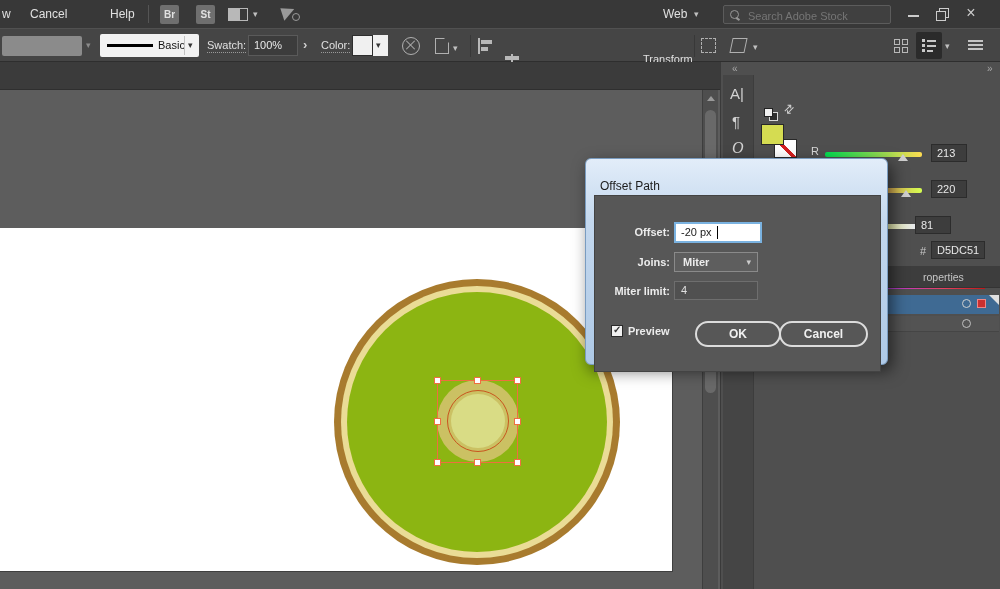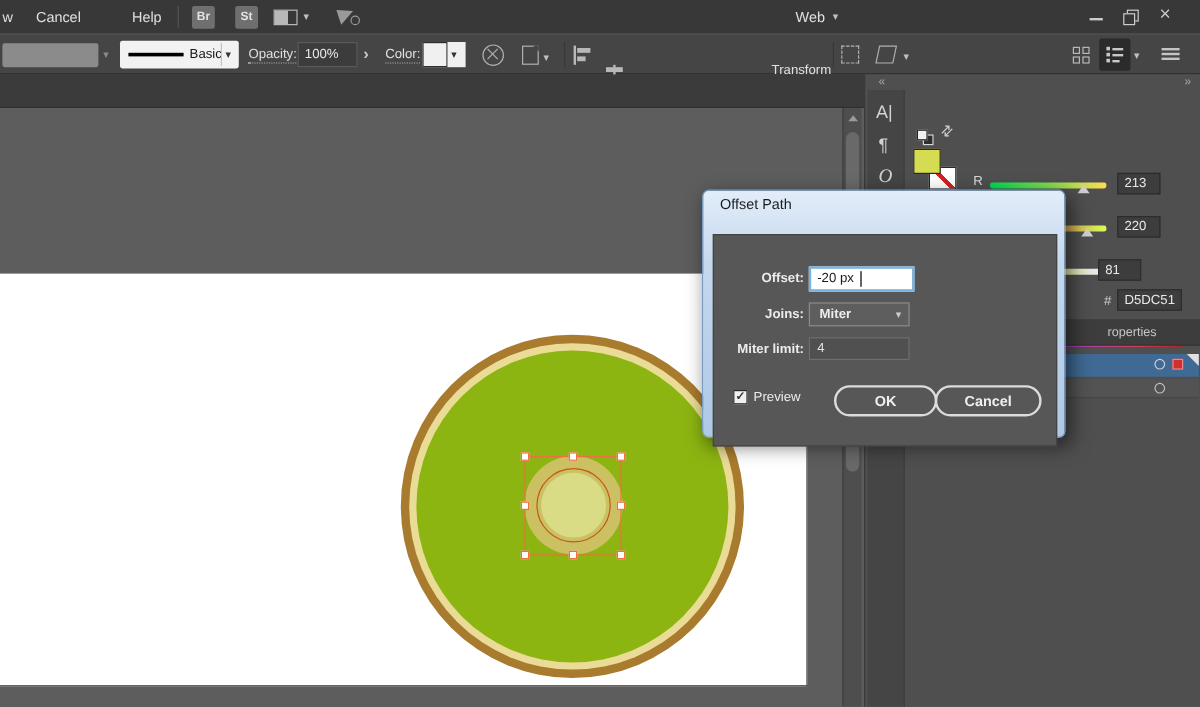--- a/index.html
+++ b/index.html
@@ -59,20 +59,25 @@
   </div>
   <span class="abs chev" style="left:253px;top:9px">▾</span>
   <div class="abs" style="left:282px;top:6px;width:16px;height:14px">
     <div style="width:0;height:0;border-left:13px solid #9a9a9a;border-top:5px solid transparent;border-bottom:8px solid transparent;transform:rotate(-18deg)"></div>
     <div style="position:absolute;right:-2px;bottom:-1px;width:6px;height:6px;border:1.5px solid #9a9a9a;border-radius:50%"></div>
   </div>
 
   <span class="abs txt" style="left:663px;top:7px">Web</span>
   <span class="abs chev" style="left:694px;top:9px">▾</span>
 
+  <div class="abs" style="left:723px;top:5px;width:168px;height:19px;background:#404040;border:1px solid #5c5c5c;border-radius:2px;box-sizing:border-box">
+    <div style="position:absolute;left:6px;top:4px;width:7px;height:7px;border:1.5px solid #979797;border-radius:50%"></div>
+    <div style="position:absolute;left:12px;top:12px;width:4px;height:1.5px;background:#979797;transform:rotate(35deg)"></div>
+    <input style="position: absolute; left: 22px; top: 1px; width: 135px; height: 15px; background: transparent; border: none; outline: none; color: rgb(150, 150, 150); font-size: 11px; font-family: inherit;" placeholder="Search Adobe Stock">
+  </div>
 
   <div class="abs winbtn" style="left:900px;top:1px">
     <div style="position:absolute;left:8px;top:14px;width:11px;height:2px;background:#cccccc"></div>
   </div>
   <div class="abs winbtn" style="left:928px;top:1px">
     <div style="position:absolute;left:11px;top:7px;width:8px;height:8px;border:1px solid #cccccc"></div>
     <div style="position:absolute;left:8px;top:10px;width:8px;height:8px;border:1px solid #cccccc;background:#383838"></div>
   </div>
   <div class="abs winbtn" style="left:958px;top:4px;font-size:16px">×</div>
 </div>
@@ -81,21 +86,21 @@
   <div class="abs" style="left:2px;top:7px;width:80px;height:20px;background:#8b8b8b;border-radius:2px"></div>
   <span class="abs chev" style="left:86px;top:11px;color:#8a8a8a">▾</span>
 
   <div class="abs" style="left:100px;top:5px;width:99px;height:23px;background:#f2f2f2;border-radius:2px">
     <div style="position:absolute;left:7px;top:10px;width:46px;height:3px;background:#000"></div>
     <span style="position:absolute;left:58px;top:5px;color:#141414;font-size:11px">Basic</span>
     <div style="position:absolute;left:84px;top:2px;width:1px;height:19px;background:#c2c2c2"></div>
     <span style="position:absolute;left:88px;top:6px;color:#333;font-size:9px">▾</span>
   </div>
 
-  <span class="abs txt s11 dotted" style="left:207px;top:10px">Opacity:</span>
+  <span class="abs txt s11 dotted" style="left:207px;top:10px">Swatch:</span>
   <div class="abs fieldDark" style="left:248px;top:6px;width:50px;height:21px">100%</div>
   <span class="abs" style="left:303px;top:8px;color:#cfcfcf;font-size:13px;font-weight:bold">›</span>
 
   <span class="abs txt s11 dotted" style="left:321px;top:10px">Color:</span>
   <div class="abs" style="left:352px;top:6px;width:21px;height:21px;background:#f0f0f0;border:1px solid #2e2e2e;box-sizing:border-box"></div>
   <div class="abs" style="left:373px;top:6px;width:15px;height:21px;background:#f0f0f0">
     <span style="position:absolute;left:3px;top:5px;color:#333;font-size:9px">▾</span>
   </div>
 
   <div class="abs" style="left:402px;top:8px;width:18px;height:18px;border:1.5px solid #b0b0b0;border-radius:50%;box-sizing:border-box">
@@ -248,21 +253,21 @@
     <div style="position:absolute;left:206px;top:4px;width:9px;height:9px;border:1px solid #d0d0d0;border-radius:50%;box-sizing:border-box"></div>
     <div style="position:absolute;left:221px;top:4px;width:9px;height:9px;background:#cc3030;border:1px solid #e88;box-sizing:border-box"></div>
     <div style="position:absolute;right:0;top:0;width:0;height:0;border-top:10px solid #e0e0e0;border-left:10px solid transparent"></div>
   </div>
   <div class="abs" style="left:35px;top:254px;width:243px;height:16px;background:#535353;border-bottom:1px solid #454545;box-sizing:border-box">
     <div style="position:absolute;left:206px;top:3px;width:9px;height:9px;border:1px solid #c0c0c0;border-radius:50%;box-sizing:border-box"></div>
   </div>
 </div>
 
 <div id="dialog" class="abs">
-  <span class="abs" style="left:14px;top:4px;color:#1c1c1c;font-size:12px">Offset Path</span>
+  <span class="abs" style="left:14px;top:20px;color:#1c1c1c;font-size:12px">Offset Path</span>
   <div id="dlg-body" class="abs">
 
     <div class="abs dlg-label" style="left:0;top:30px">Offset:</div>
     <div class="abs" style="left:79px;top:26px;width:88px;height:21px;background:#ffffff;border:2px solid #7ab2e0;box-sizing:border-box">
       <span style="position:absolute;left:5px;top:2px;color:#1a1a1a;font-size:11px">-20 px</span>
       <span style="position:absolute;left:41px;top:2px;width:1px;height:13px;background:#000;display:inline-block"></span>
     </div>
 
     <div class="abs dlg-label" style="left:0;top:60px">Joins:</div>
     <div class="abs" style="left:79px;top:56px;width:84px;height:20px;background:#5e5e5e;border:1px solid #8a8a8a;box-sizing:border-box">
@@ -271,18 +276,18 @@
     </div>
 
     <div class="abs dlg-label" style="left:0;top:89px">Miter limit:</div>
     <div class="abs" style="left:79px;top:85px;width:84px;height:19px;background:#505050;border:1px solid #6e6e6e;box-sizing:border-box">
       <span style="position:absolute;left:6px;top:2px;color:#e0e0e0;font-size:11px">4</span>
     </div>
 
     <div class="abs" style="left:16px;top:129px;width:12px;height:12px;background:#f0f0f0;border:1px solid #2a2a2a;box-sizing:border-box">
       <span style="position:absolute;left:1px;top:-2px;color:#333;font-size:10px;font-weight:bold">✓</span>
     </div>
-    <span class="abs" style="left:33px;top:129px;color:#ececec;font-size:11px;font-weight:normal">Preview</span>
+    <span class="abs" style="left:33px;top:129px;color:#ececec;font-size:11px;font-weight:bold">Preview</span>
 
     <div class="abs pill" style="left:100px;top:125px;width:86px">OK</div>
     <div class="abs pill" style="left:184px;top:125px;width:89px">Cancel</div>
   </div>
 </div>
 
 </body></html>

